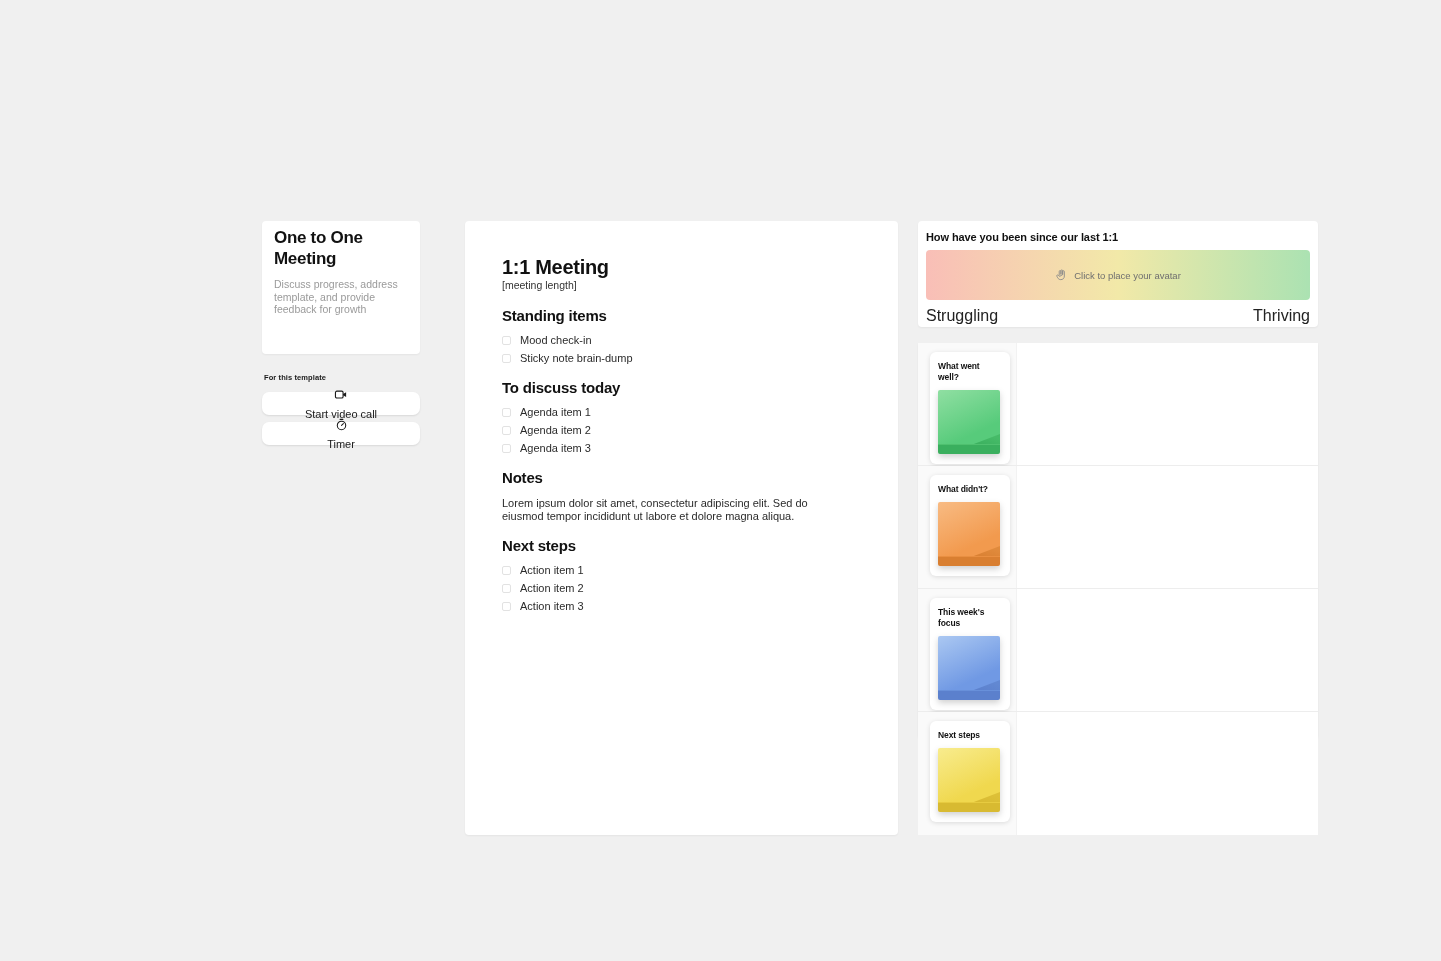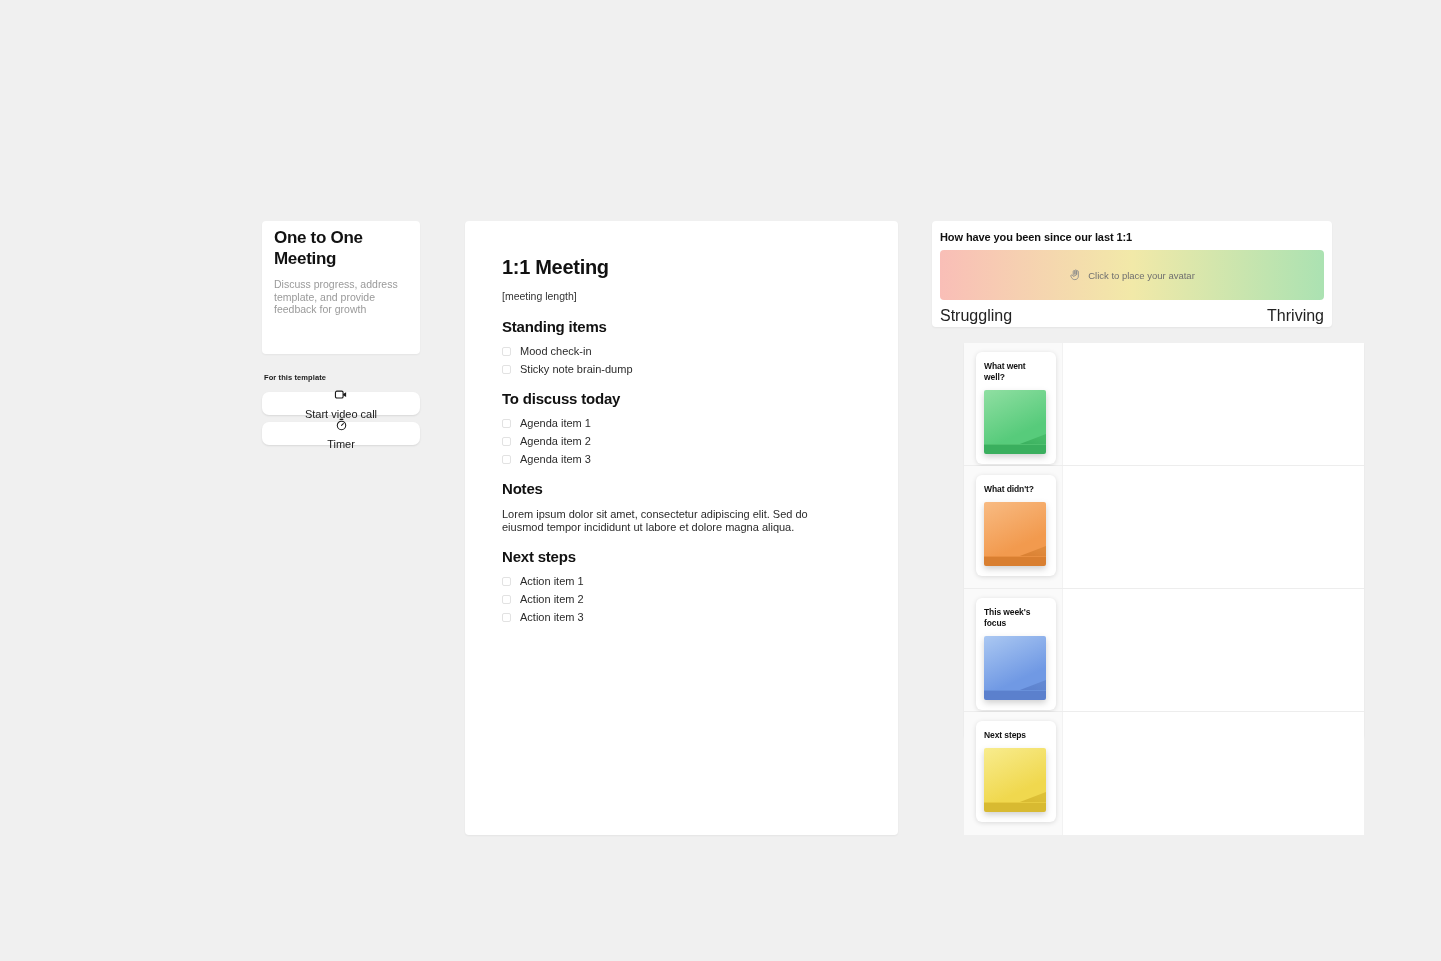--- a/index.html
+++ b/index.html
@@ -29,41 +29,41 @@
     flex-direction:column;
   }
   .side-btn + .side-btn { margin-top:7px; }
   .btn-icon { display:flex; align-items:center; }
 
   
   .doc {
     position:absolute; left:465px; top:221px; width:433px; height:614px;
     padding:35px 37px; overflow:hidden;
   }
-  .doc-title { font-size:20px; font-weight:700; letter-spacing:-0.3px; color:#111; margin-bottom:11px; }
+  .doc-title { font-size:20px; font-weight:700; letter-spacing:-0.3px; color:#111; }
   .doc-subtitle { font-size:10.5px; color:#333; margin-bottom:16px; }
   .doc-h2 { font-size:15px; font-weight:700; color:#111; margin:15px 0 11px; letter-spacing:-0.2px; }
   .check-row { display:flex; align-items:center; gap:9px; margin-bottom:7px; height:11px; }
   .checkbox { width:9px; height:9px; border:1px solid #e2e2e2; border-radius:2px; background:#fff; flex:0 0 auto; }
   .check-label { font-size:11px; color:#2b2b2b; line-height:11px; }
   .doc-paragraph { font-size:11px; line-height:12.5px; color:#2b2b2b; max-width:347px; margin-bottom:4px; }
 
   
-  .mood { position:absolute; left:918px; top:221px; width:400px; height:106px; padding:8px;margin-left:14px; }
+  .mood { position:absolute; left:918px; top:221px; width:400px; height:106px; padding:8px; }
   .mood-title { font-size:11px; font-weight:700; color:#111; margin:2px 0 7px; letter-spacing:-0.1px; }
   .mood-bar {
     height:50px; border-radius:4px;
     display:flex; align-items:center; justify-content:center; gap:6px;
     cursor:pointer;
   }
   .mood-placeholder { font-size:9.5px; color:#6f6f6f; }
   .mood-scale { display:flex; justify-content:space-between; margin-top:7px; font-size:16px; color:#222;text-align:right; }
 
   
-  .board { position:absolute; left:964px; top:343px; width:400px; height:394px; background:#fff; box-shadow:0 1px 2px rgba(0,0,0,0.05); }
+  .board { position:absolute; left:918px; top:343px; width:400px; height:394px; background:#fff; box-shadow:0 1px 2px rgba(0,0,0,0.05); }
   .board-row { display:flex; height:123px; border-bottom:1px solid #ededed; }
   .board-row:last-child { border-bottom:none; }
   .board-cell-left { width:99px; background:#fafafa; border-right:1px solid #f2f2f2; padding:9px 7px 9px 12px; }
   .board-cell-main { flex:1; background:#fff; }
   .sticky-card {
     width:80px; background:#fff; border-radius:6px;
     box-shadow:0 1px 5px rgba(0,0,0,0.13);
     padding:9px 8px 10px; cursor:pointer;
   }
   .sticky-card-title { font-size:8.5px; font-weight:700; line-height:11px; color:#111; letter-spacing:-0.1px; }

